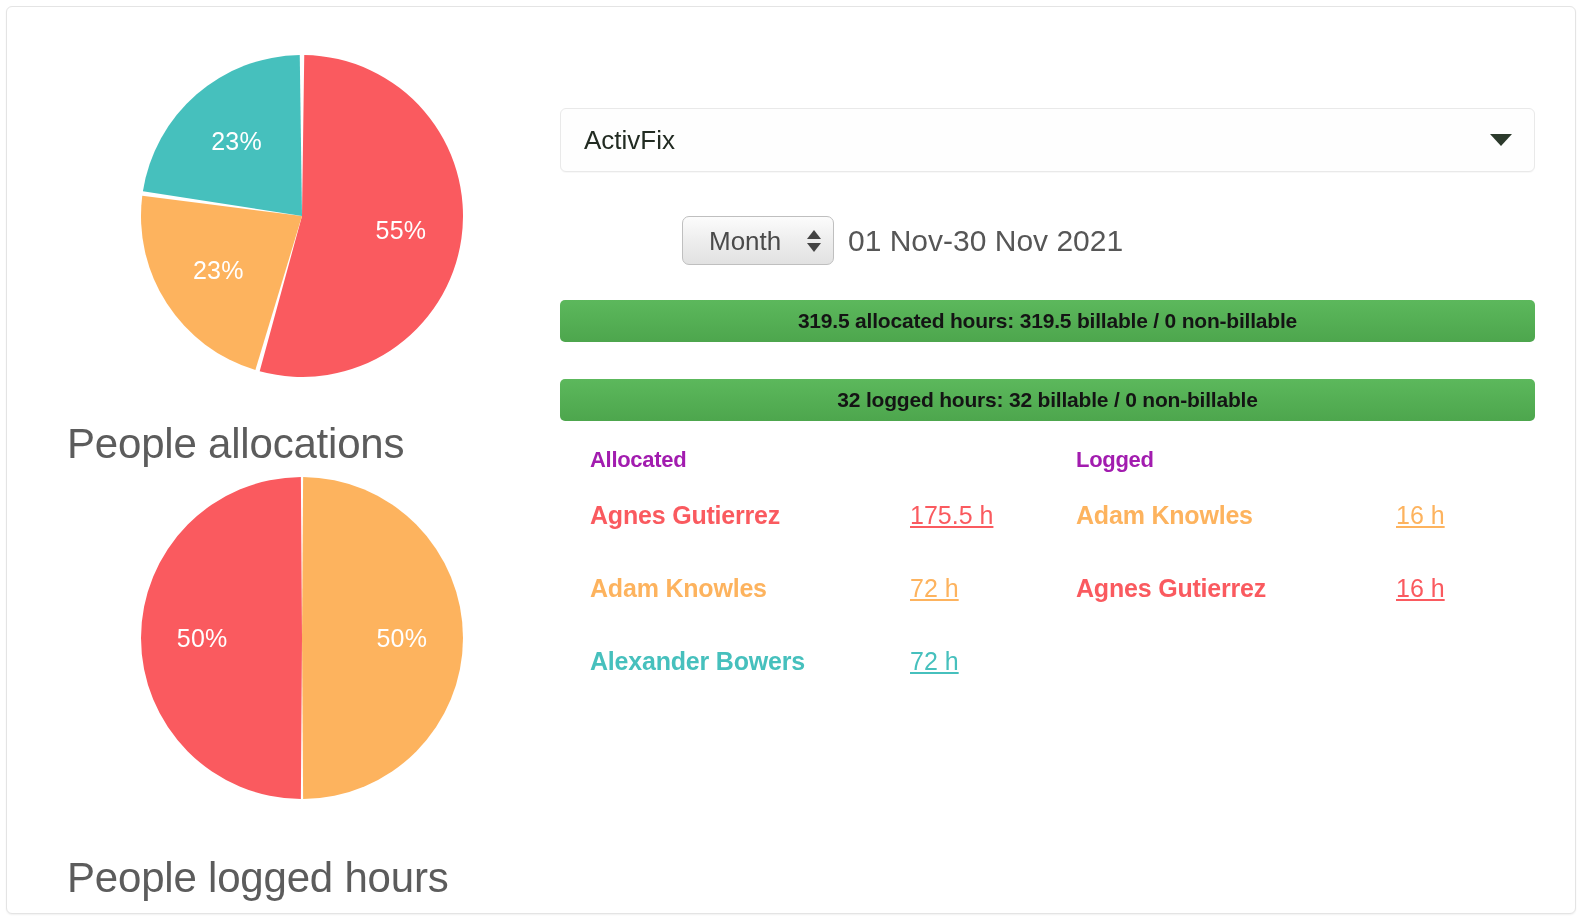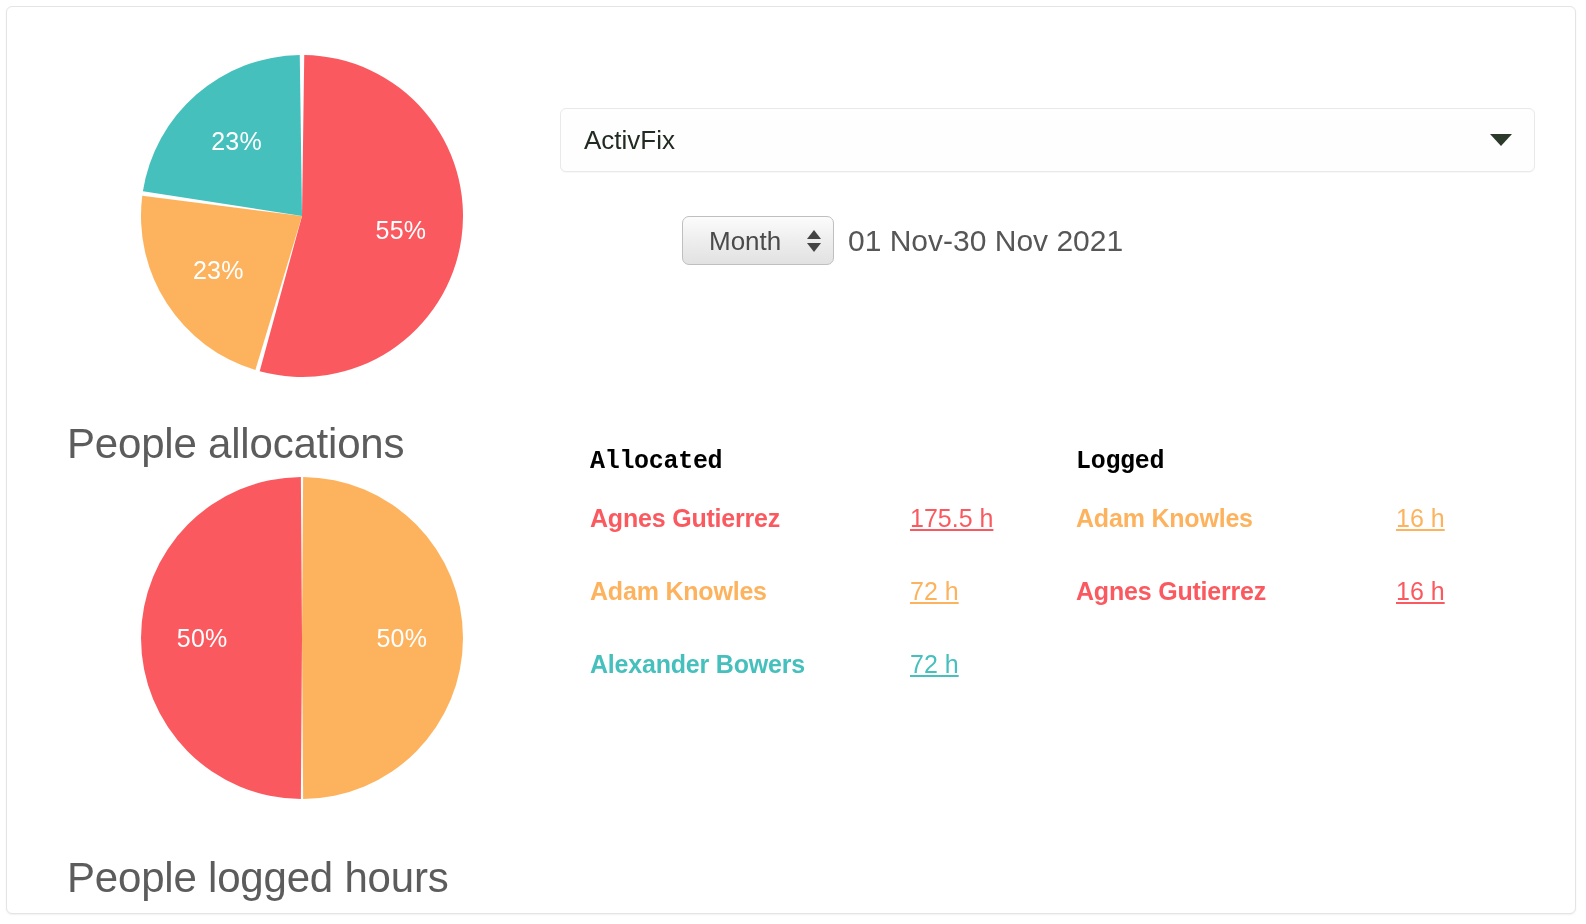--- a/index.html
+++ b/index.html
@@ -234,27 +234,26 @@
     width: 975px;
   }
   .bd-col {
     position: absolute;
     top: 0;
   }
   .bd-col.allocated { left: 30px;  width: 440px; }
   .bd-col.logged    { left: 516px; width: 440px; }
 
   .bd-head {
-    font-size: 25px;
+    font-size: 22px;
     font-weight: bold;
-    color: #000000;
+    color: #a21caf;
     letter-spacing: -0.3px;
     margin-bottom: 12px;
     white-space: nowrap;
-    font-family: Liberation Mono, monospace;
   }
   .bd-row {
     display: flex;
     align-items: baseline;
     height: 45px;
     margin-top: 28px;
   }
   .bd-name {
     width: 320px;
     font-size: 25px;
@@ -318,21 +317,23 @@
         <span class="u-arrows">
           <span class="up"></span>
           <span class="down"></span>
         </span>
       </div>
 
       <div class="period-text">01 Nov-30 Nov 2021</div>
 
     </div>
 
-
+    <div class="sum-bar allocated">319.5 allocated hours: 319.5 billable / 0 non-billable</div>
+
+    <div class="sum-bar logged">32 logged hours: 32 billable / 0 non-billable</div>
 
     <div class="breakdown">
 
       <div class="bd-col allocated">
         <div class="bd-head">Allocated</div>
         <div id="allocated-rows">
             <div class="bd-row">
               <div class="bd-name" style="color: rgb(250, 90, 95);">Agnes Gutierrez</div>
               <div class="bd-hours" style="color: rgb(250, 90, 95);">175.5 h</div>
             </div>

